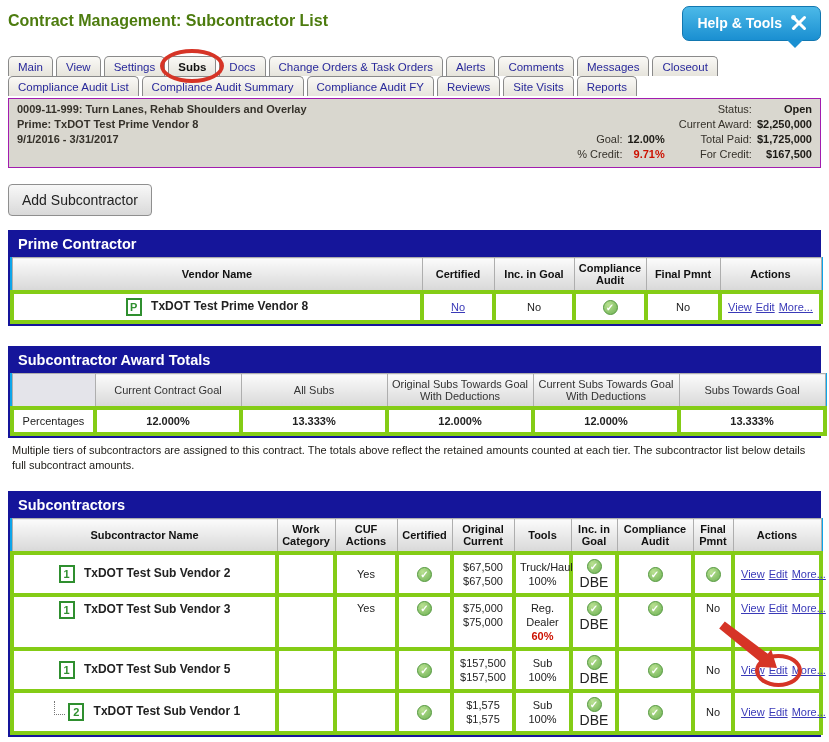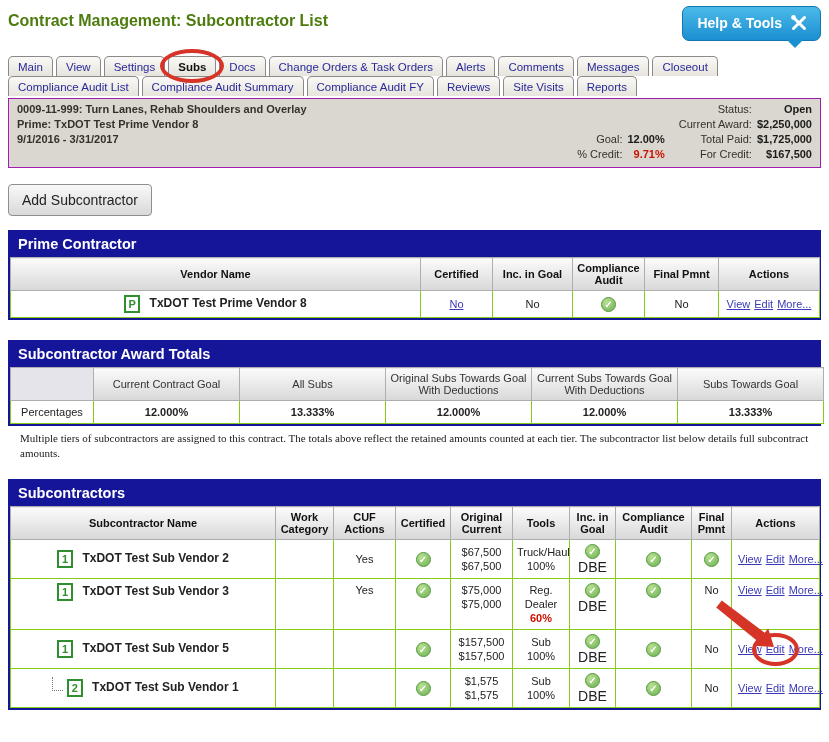--- a/index.html
+++ b/index.html
@@ -67,21 +67,21 @@
     padding:4px 8px 5px 8px;
   }
   table.grid { width:100%; border-collapse:collapse; table-layout:fixed; background:#0ea5e9;padding-left:21px; }
   table.grid th {
     background:linear-gradient(#fbfbfb,#d8d8d8);
     border:1px solid #aeaeae; font-size:11px; color:#111;
     text-align:center; padding:4px 2px; font-weight:bold;
   }
   table.grid th.plainhead { font-weight:normal; color:#333; }
   table.grid td {
-    border:1px solid #84cc16; padding:4px 4px; vertical-align:middle;
+    border:4px solid #84cc16; padding:4px 4px; vertical-align:middle;
     text-align:center; background:#fff; line-height:14px;
   }
   td.name-cell { text-align:left; font-weight:bold; font-size:12px; white-space:nowrap; }
   td.rowlabel { background:#e4e4ea; text-align:left; padding-left:5px; }
   td.money { text-align:right; padding-right:8px; }
   td.boldval { font-weight:bold; }
   a.lnk { color:#3a3ab8; text-decoration:underline; cursor:pointer; }
   .actions a { margin:0 2px; white-space:nowrap; }
   .red-txt { color:#cc1100; font-weight:bold; }
   .small-tag { font-size:14px; margin-top:1px; }
@@ -98,21 +98,21 @@
   }
   
   .check {
     display:inline-block; width:15px; height:15px; border-radius:50%;
     background:radial-gradient(circle at 35% 30%, #b9e191, #6db054);
     border:1px solid #579a42; color:#fff; font-size:10px; line-height:14px;
     text-align:center; font-weight:bold;
   }
   .check::after { content:"\2713"; }
   
-  .note { margin:5px 0 4px 12px; color:#1c1a15; line-height:15px;font-family:Liberation Serif, serif; }
+  .note { margin:5px 0 4px 4px; color:#1c1a15; line-height:15px; }
   
   .circled { position:relative; }
   .circled::after {
     content:""; position:absolute; left:-14px; top:-10px; right:-14px; bottom:-11px;
     border:4px solid #d63426; border-radius:50%; pointer-events:none; z-index:20;
   }
   svg.red-arrow {
     position:absolute; left:-52px; top:-44px; width:70px; height:70px;
     pointer-events:none; z-index:21; overflow:visible;
   }

